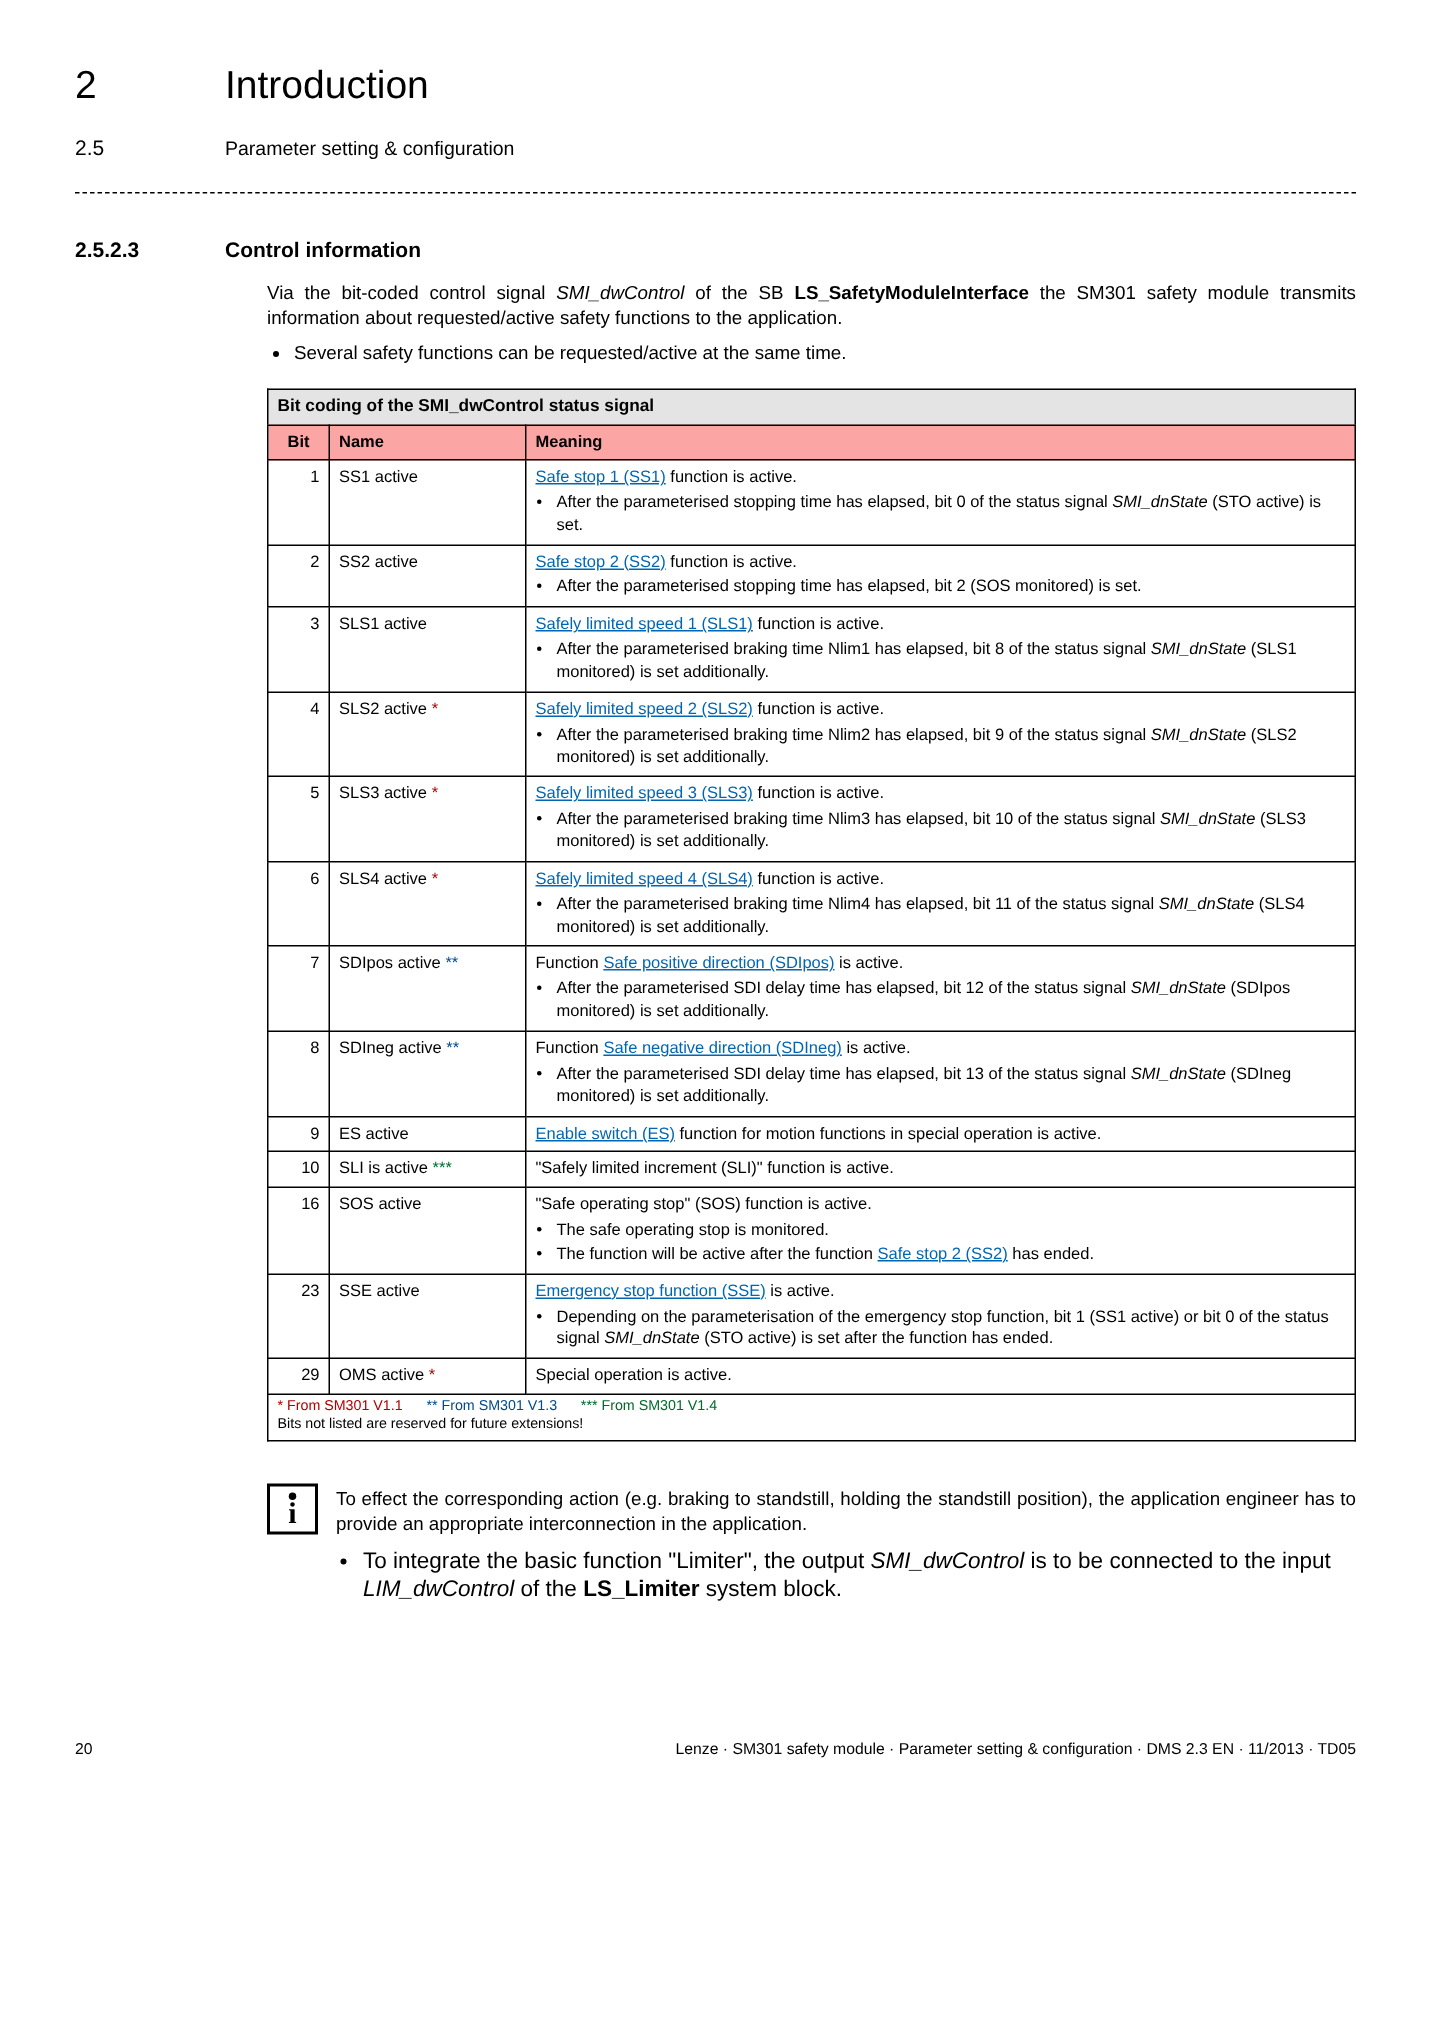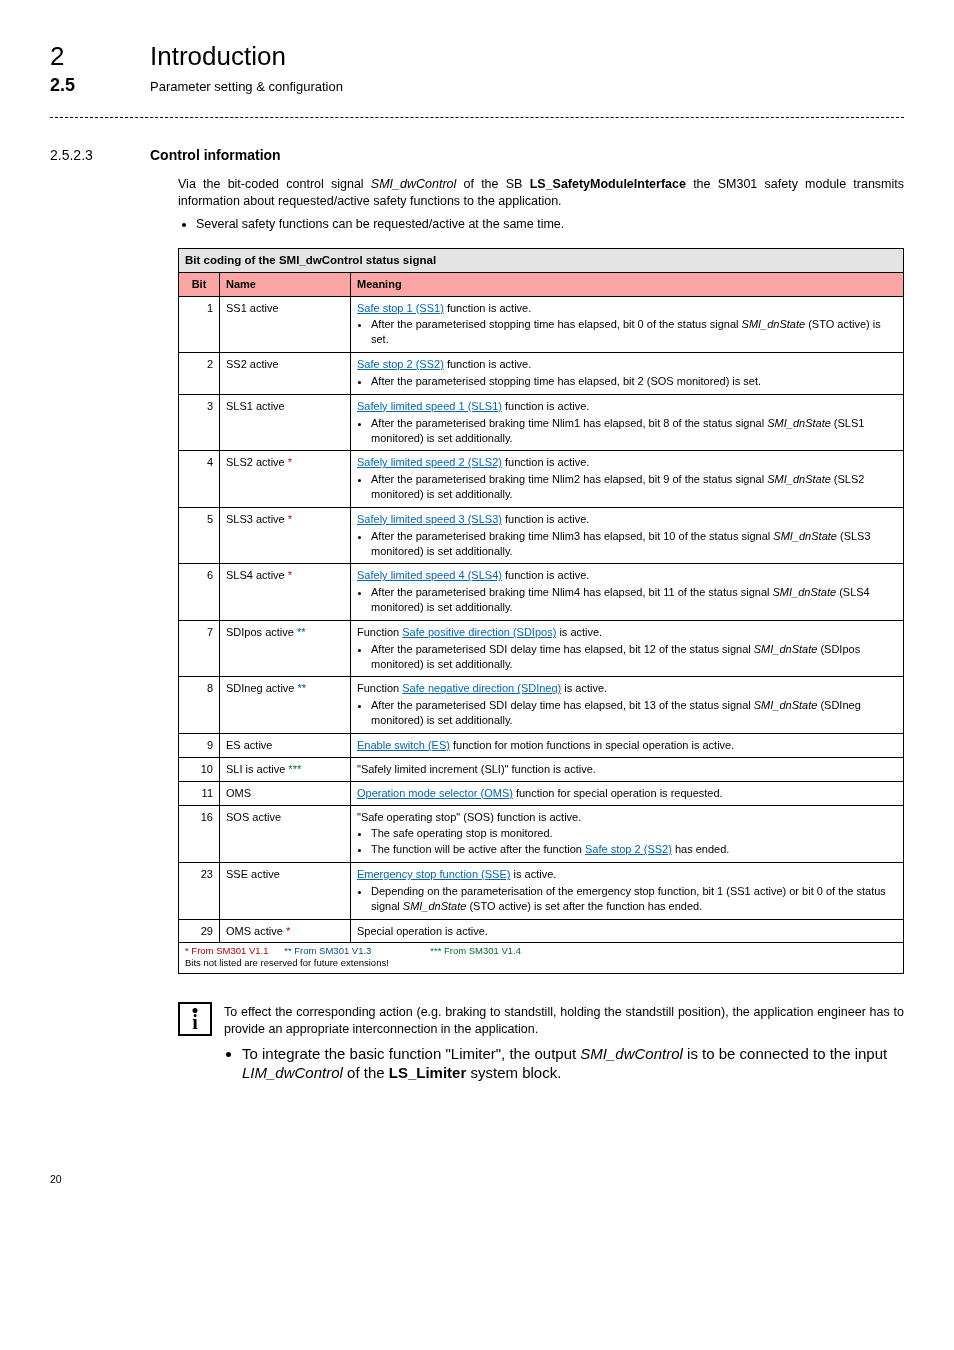--- a/index.html
+++ b/index.html
@@ -10,29 +10,29 @@
     padding: 40px 50px 30px 50px;
     width: 954px;
     box-sizing: border-box;
     background: #fff;
     line-height: 1.3;
   }
   .header { margin-bottom: 8px; }
   .header-row1, .header-row2 { display: flex; align-items: baseline; }
   .chapter-num { width: 100px; font-size: 26px; font-weight: 400; }
   .chapter-title { font-size: 26px; font-weight: 400; }
-  .sec-num { width: 100px; font-size: 18px; font-weight: 700; }
+  .sec-num { width: 100px; font-size: 14px; font-weight: 400; margin-top: 15px; }
   .sec-title { font-size: 13px; font-weight: 400; }
   .dashed-rule {
     border: none;
     border-top: 1px dashed #000;
     margin: 20px 0 28px 0;
   }
   .subsec-row { display: flex; align-items: baseline; margin-bottom: 12px; }
-  .subsec-num { width: 100px; font-size: 14px; font-weight: 400; }
+  .subsec-num { width: 100px; font-size: 14px; font-weight: 700; }
   .subsec-title { font-size: 14px; font-weight: 700; }
   .body-block { margin-left: 100px; padding-left: 28px; }
   p { margin: 6px 0; font-size: 12.5px; line-height: 1.35; text-align: justify; }
   .bullet-list { list-style: disc; margin: 3px 0 10px 18px; padding: 0; font-size: 12.5px; }
   .bullet-list li { margin: 2px 0; }
   table.bitcoding {
     width: 100%;
     border-collapse: collapse;
     font-size: 11px;
     margin-top: 16px;
@@ -58,21 +58,21 @@
   }
   .cell-bullets li { margin: 1px 0; }
   em { font-style: italic; }
   .footnotes {
     font-size: 9.5px; padding: 2px 6px 4px 6px;
     border: 1px solid #000; border-top: none;
     line-height: 1.25;
   }
   .footnotes .star1 { color: #b30000; }
   .footnotes .star2 { color: #004b8d; }
-  .footnotes .star3 { color: #006b2d; margin-left: 43px; }
+  .footnotes .star3 { color: #006b2d; }
   .star1 { color: #b30000; }
   .star2 { color: #004b8d; }
   .star3 { color: #006b2d; }
 
   .note-box { margin-top: 28px; display: flex; }
   .note-icon {
     width: 30px; height: 30px; border: 2px solid #000;
     display: flex; align-items: center; justify-content: center;
     font-weight: 900; font-size: 20px; font-family: Georgia, serif;
     margin-right: 12px; flex: 0 0 auto;
@@ -189,25 +189,20 @@
         </tr>
         <tr>
           <td class="bitcol">9</td>
           <td class="namecol">ES active</td>
           <td><span class="link">Enable switch (ES)</span> function for motion functions in special operation is active.</td>
         </tr>
         <tr>
           <td class="bitcol">10</td>
           <td class="namecol">SLI is active <span class="star3">***</span></td>
           <td>"Safely limited increment (SLI)" function is active.</td>
-        </tr>
-        <tr>
-          <td class="bitcol">11</td>
-          <td class="namecol">OMS</td>
-          <td><span class="link">Operation mode selector (OMS)</span> function for special operation is requested.</td>
         </tr>
         <tr>
           <td class="bitcol">16</td>
           <td class="namecol">SOS active</td>
           <td>"Safe operating stop" (SOS) function is active.<ul class="cell-bullets">
               <li>The safe operating stop is monitored.</li>
               <li>The function will be active after the function <span class="link">Safe stop 2 (SS2)</span> has ended.</li>
             </ul></td>
         </tr>
         <tr>
@@ -244,13 +239,14 @@
         <li>
           <span>To integrate the basic function "Limiter", the output </span><em>SMI_dwControl</em><span> is to be connected to the input </span><em>LIM_dwControl</em><span> of the </span><strong>LS_Limiter</strong><span> system block.</span>
         </li>
       </ul>
     </div>
   </div>
 </div>
 
 <div class="page-footer">
   <span>20</span>
+  <span>Lenze · SM301 safety module · Parameter setting &amp; configuration · DMS 2.3 EN · 11/2013 · TD05</span>
 </div>
 
 </body></html>

